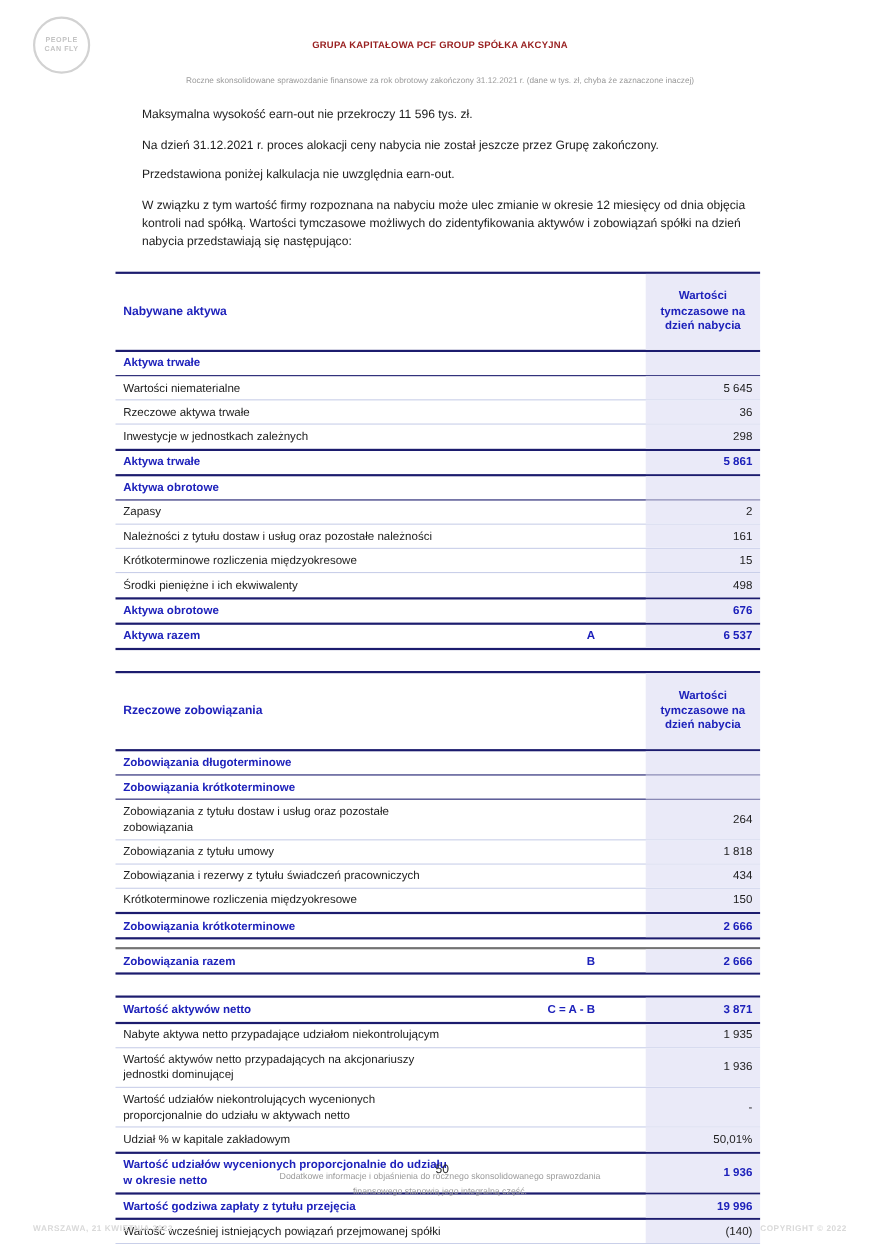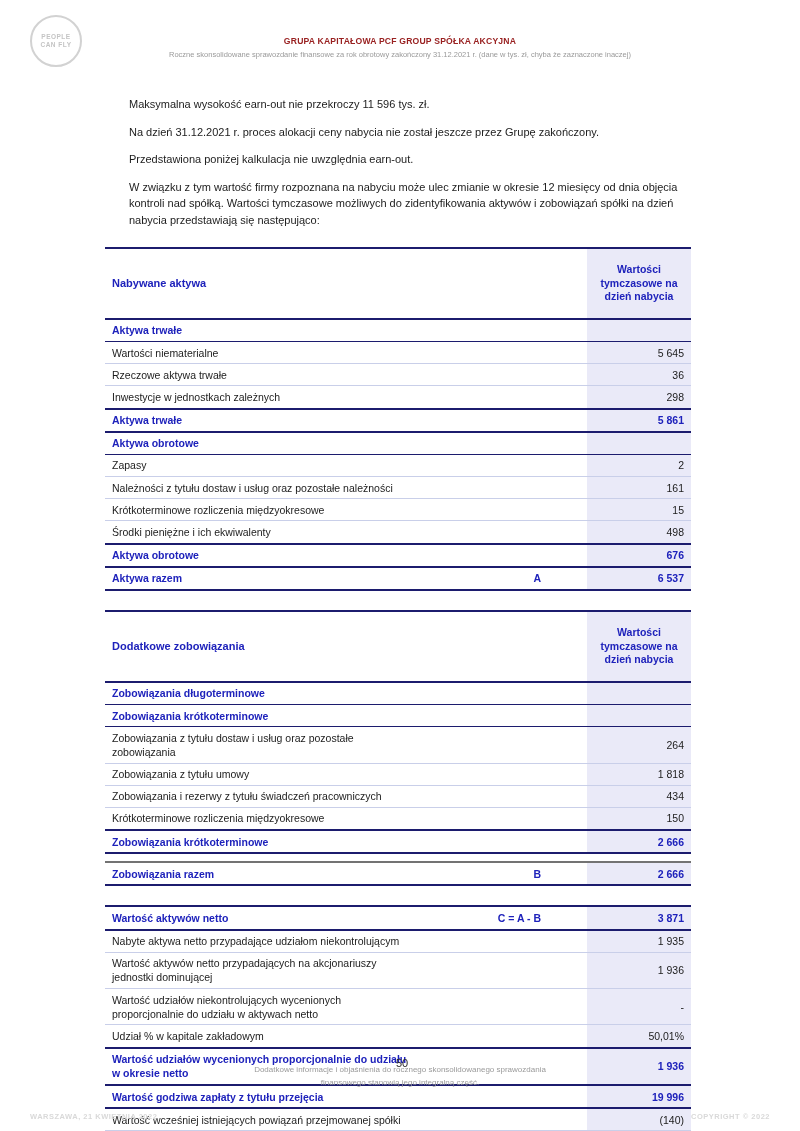--- a/index.html
+++ b/index.html
@@ -14,21 +14,21 @@
   
   .page-header { position: relative; height: 82px; padding-top: 36px; text-align: center; }
   .logo {
     position: absolute; left: 30px; top: 15px;
     width: 52px; height: 52px; border: 2px solid #d2d2d2; border-radius: 50%;
     display: flex; align-items: center; justify-content: center;
     color: #c4c4c4; font-size: 6.5px; font-weight: bold; letter-spacing: .5px;
     text-align: center; line-height: 1.3; padding: 4px;
   }
   .header-title { color: #992121; font-weight: bold; font-size: 8.6px; letter-spacing: .2px; }
-  .header-sub { color: #9a9a9a; font-size: 7.5px; margin-top: 4px; }
+  .header-sub { color: #9a9a9a; font-size: 7.5px; margin-top: 22px; }
   
   .content { padding: 14px 93px 0 97px; }
   .para { font-size: 11px; line-height: 1.5; margin-bottom: 11px; color: #1c1c1c; margin-left: 32px; }
   
   .tables { margin-left: 8px; }
   .ftable { width: 586px; margin-top: 19px; border-top: 2px solid #1c1c6e; font-size: 10.5px; }
   .frow { display: flex; align-items: stretch; border-bottom: 1px solid #c9cfe9; }
   .frow.fheader { border-bottom: 2px solid #1c1c6e; }
   .frow.section { border-bottom: 1px solid #1c1c6e; }
   .frow.total { border-bottom: 2px solid #1c1c6e; }
@@ -158,21 +158,21 @@
           <div class="flabel">
             <span class="ltext">Aktywa razem</span>
             <span class="lnote">A</span>
           </div>
           <div class="fvalue">6 537</div>
         </div>
       </div>
       <div class="ftable">
         <div class="frow fheader">
           <div class="flabel">
-            <span class="ltext">Dodatkowe zobowiązania</span>
+            <span class="ltext">Rzeczowe zobowiązania</span>
           </div>
           <div class="fvalue">Wartości tymczasowe na dzień nabycia</div>
         </div>
         <div class="frow section">
           <div class="flabel">
             <span class="ltext">Zobowiązania długoterminowe</span>
           </div>
           <div class="fvalue"></div>
         </div>
         <div class="frow section">

